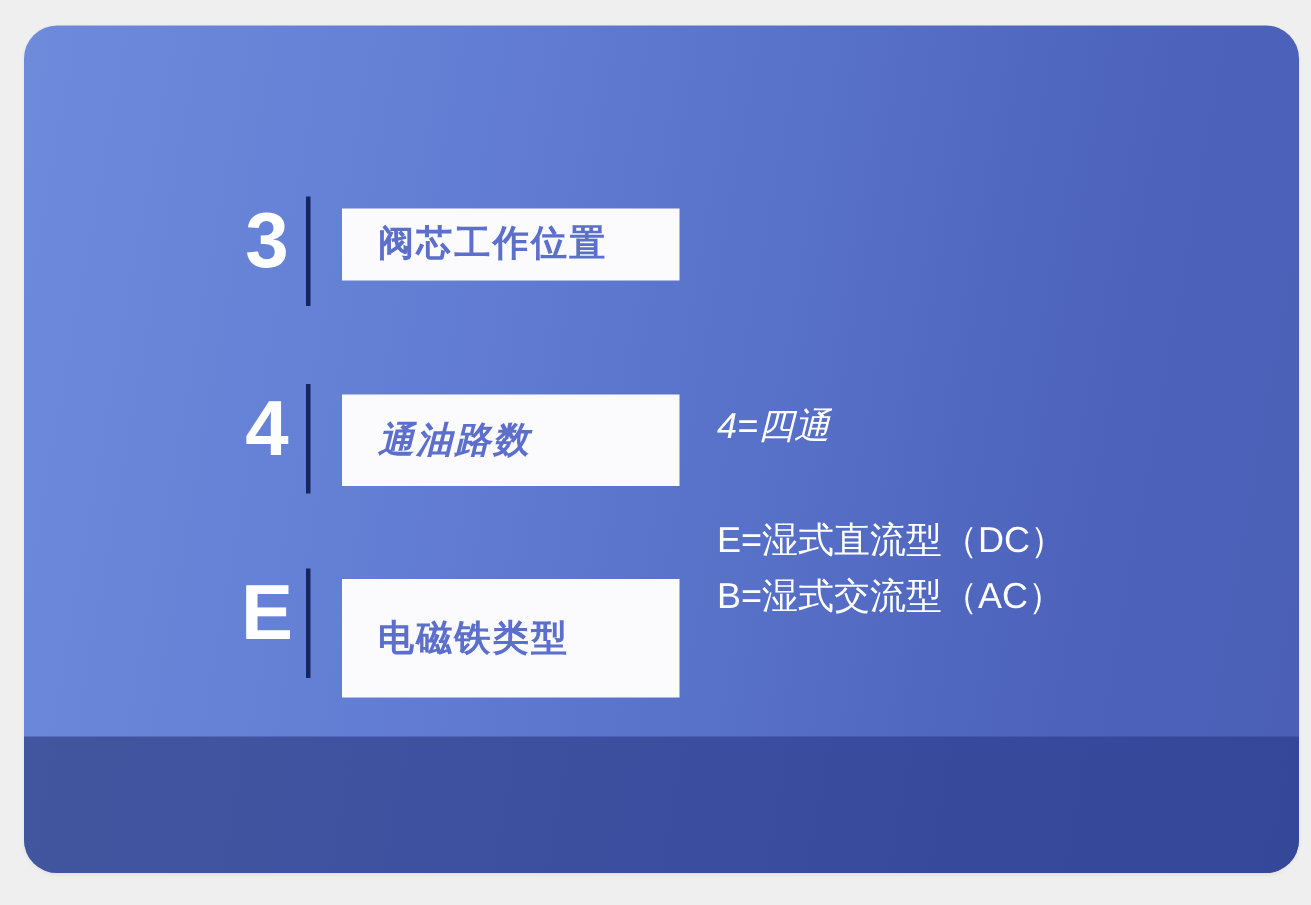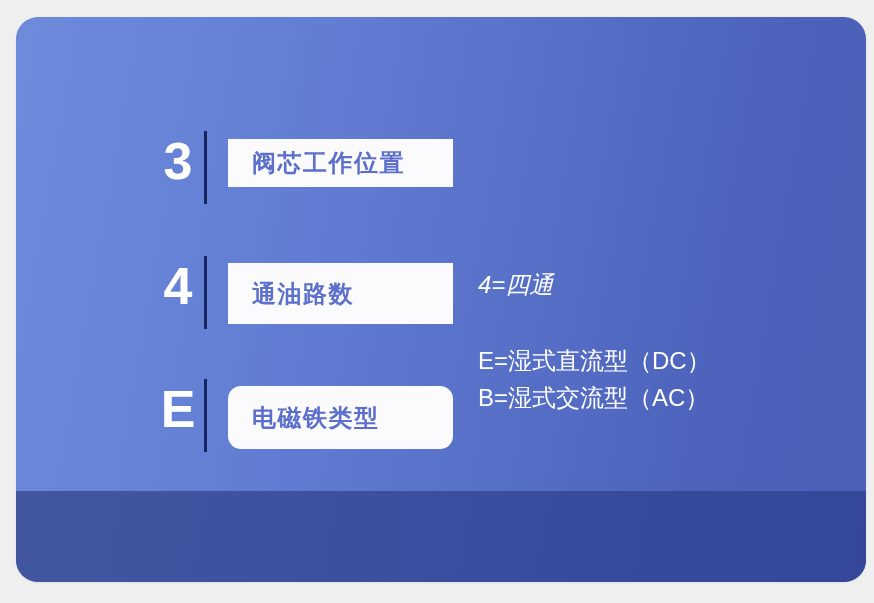--- a/index.html
+++ b/index.html
@@ -102,26 +102,26 @@
   .desc .desc-line { display: block; }
 
   
   #row-1 .code-char { top: 118px; }
   #row-1 .divider   { top: 114px; height: 73px; }
   #row-1 .label-box { top: 122px; height: 48px; }
   #row-1 .desc      { top: 113px; }
 
   #row-2 .code-char { top: 243px; }
   #row-2 .divider   { top: 239px; height: 73px; }
-  #row-2 .label-box { top: 246px; height: 61px; }
+  #row-2 .label-box { top: 246px; height: 61px; font-style: italic; }
   #row-2 .desc      { top: 249px; font-style: italic; }
 
   #row-3 .code-char { top: 366px; }
   #row-3 .divider   { top: 362px; height: 73px; }
-  #row-3 .label-box { top: 369px; height: 63px; border-radius: 13px; }
+  #row-3 .label-box { top: 369px; height: 79px; }
   #row-3 .desc      { top: 325px; }
 </style>
 </head>
 <body>
 
 <div id="stage">
 
   <div id="card">
 
     <div id="bottom-band"></div>

